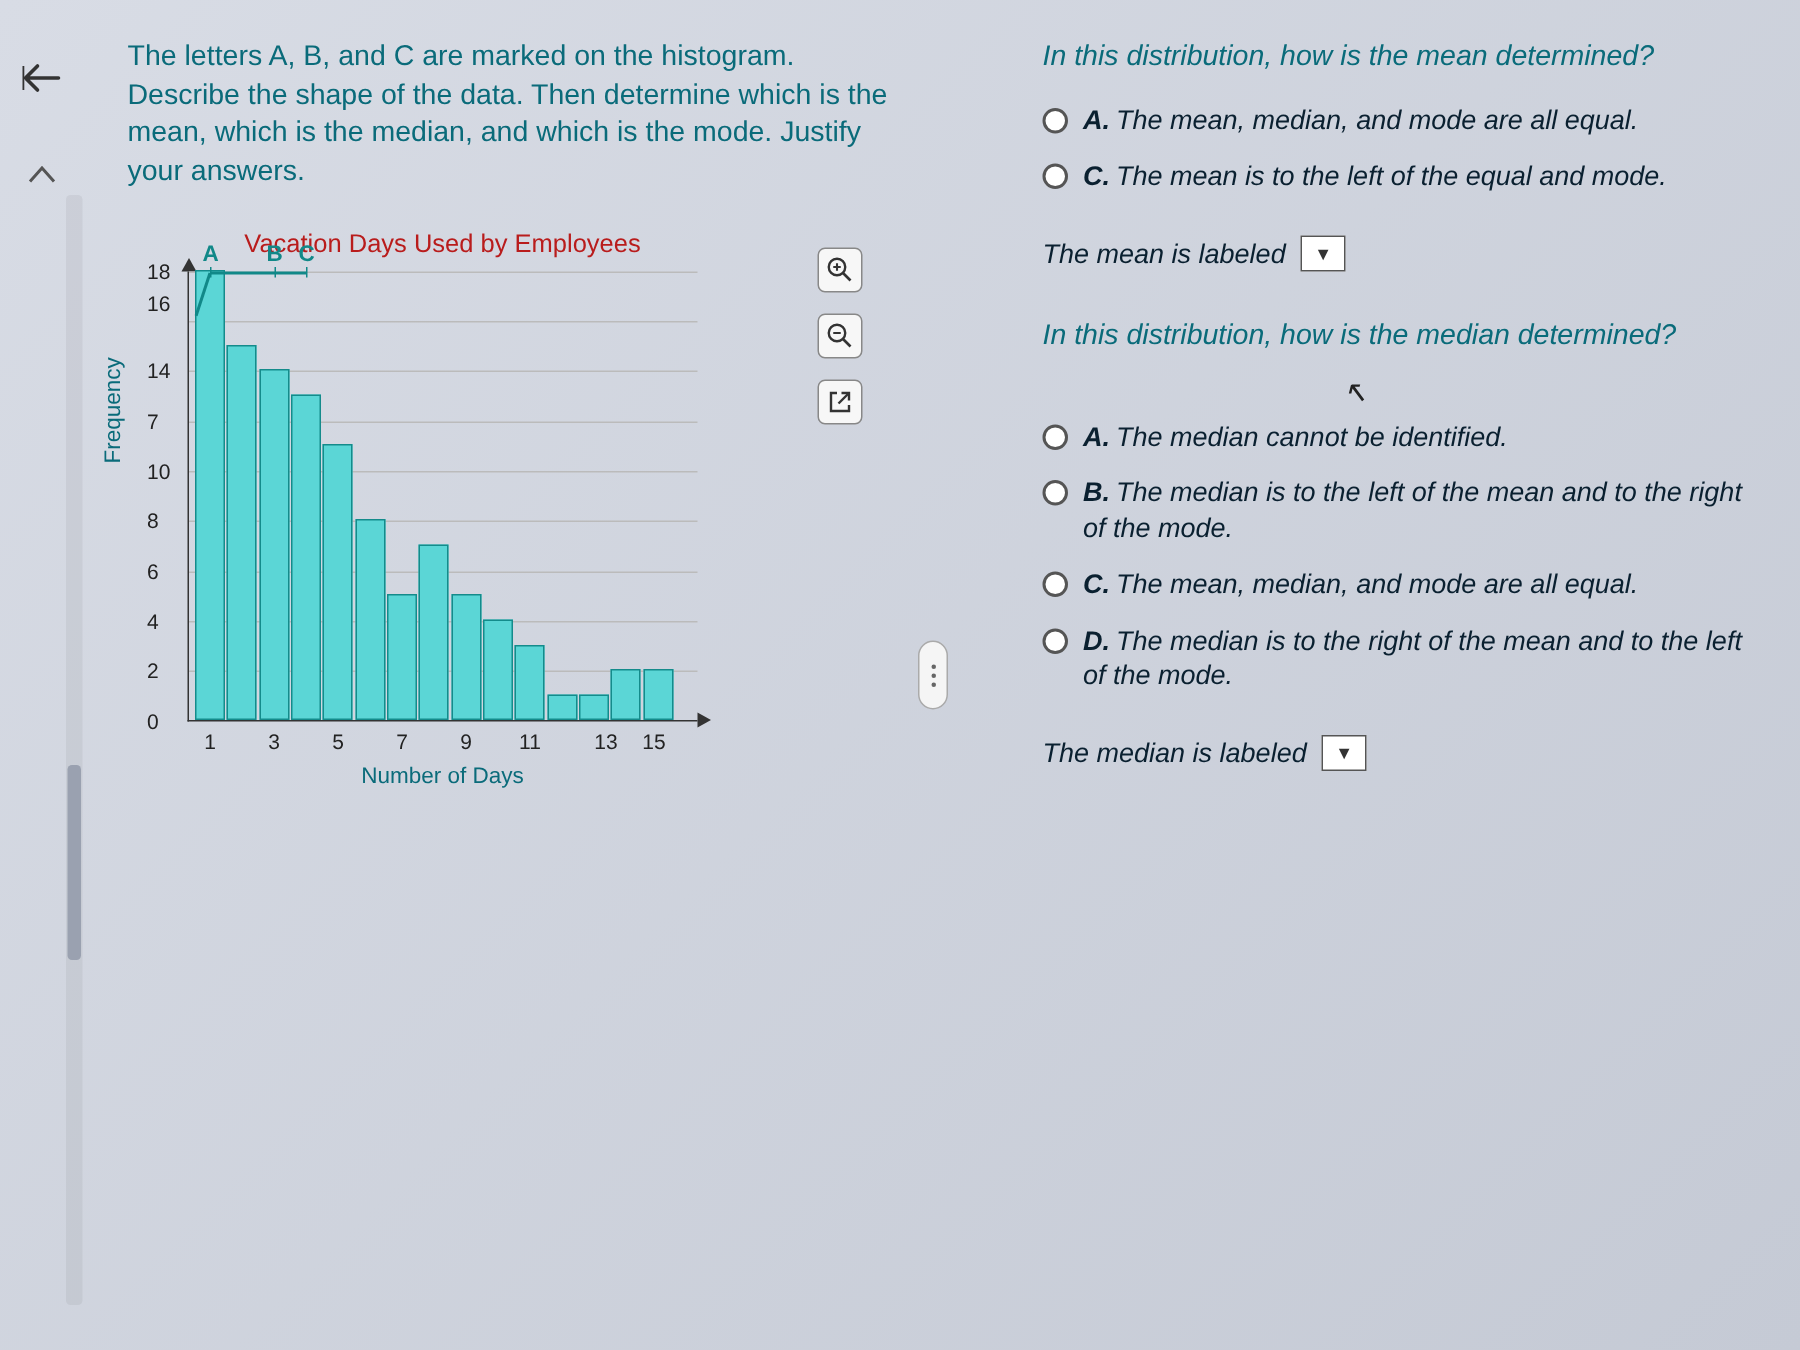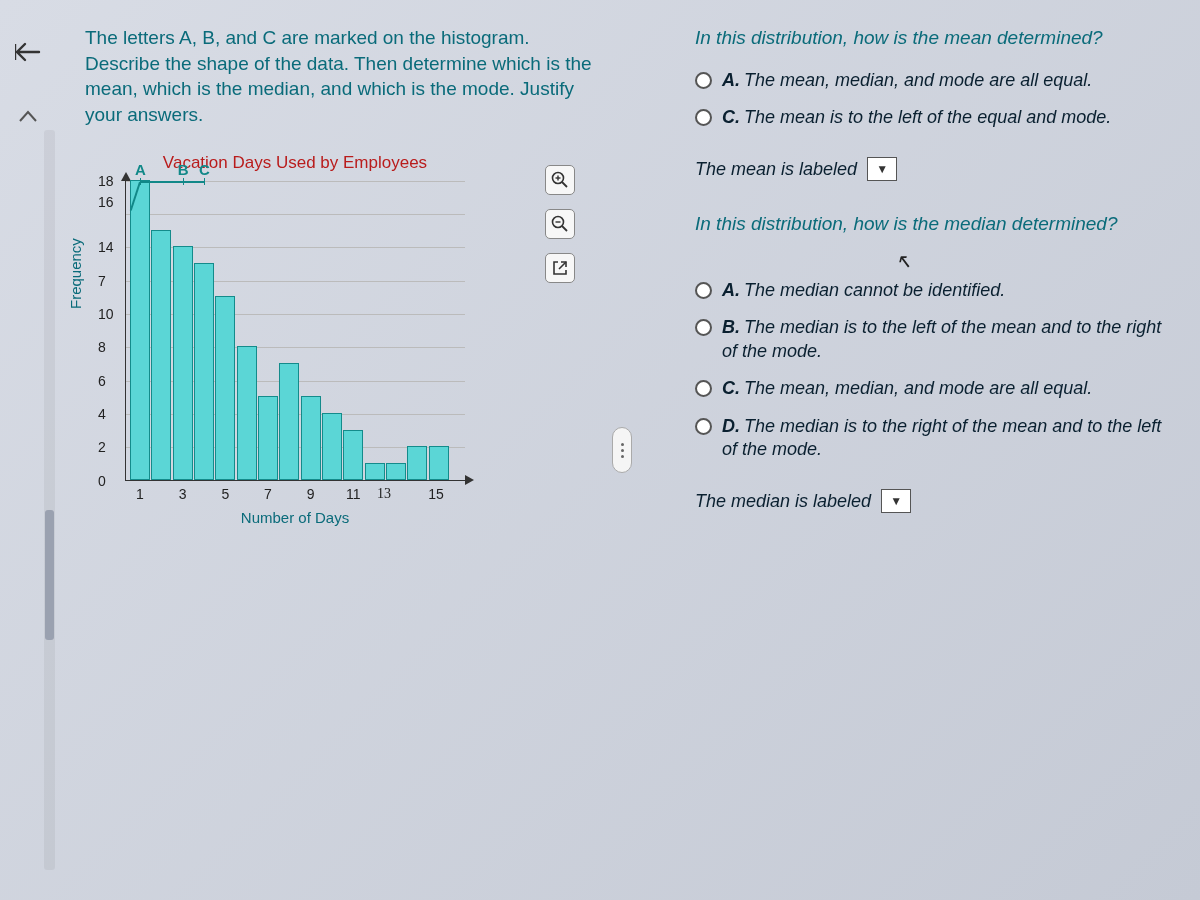--- a/index.html
+++ b/index.html
@@ -191,21 +191,21 @@
             <div class="bar" style="left: 238.667px; width: 20px; height: 16.6667px;"></div>
             <div class="bar" style="left: 260px; width: 20px; height: 16.6667px;"></div>
             <div class="bar" style="left: 281.333px; width: 20px; height: 33.3333px;"></div>
             <div class="bar" style="left: 302.667px; width: 20px; height: 33.3333px;"></div>
             <div class="x-tick" style="left: 14px;">1</div>
             <div class="x-tick" style="left: 56.6667px;">3</div>
             <div class="x-tick" style="left: 99.3333px;">5</div>
             <div class="x-tick" style="left: 142px;">7</div>
             <div class="x-tick" style="left: 184.667px;">9</div>
             <div class="x-tick" style="left: 227.333px;">11</div>
-            <div class="x-tick" style="left: 258px; font-family: Liberation Serif, serif;">13</div>
+            <div class="x-tick" style="left: 278px;">13</div>
             <div class="x-tick" style="left: 310px;">15</div>
             <div style="position: absolute; top: 0px; height: 2px; left: 14px; width: 64px; background: rgb(17, 136, 136);"></div>
             <div class="marker-tick" style="left: 14px; top: -3px; height: 7px;"></div>
             <div class="marker" style="left: 9px; top: -20px;">A</div>
             <div class="marker-tick" style="left: 56.6667px; top: -3px; height: 7px;"></div>
             <div class="marker" style="left: 51.6667px; top: -20px;">B</div>
             <div class="marker-tick" style="left: 78px; top: -3px; height: 7px;"></div>
             <div class="marker" style="left: 73px; top: -20px;">C</div>
             <div style="position: absolute; left: 13px; top: 1px; width: 2px; height: 30px; background: rgb(17, 136, 136); transform-origin: center top; transform: rotate(18deg);"></div>
           </div>

